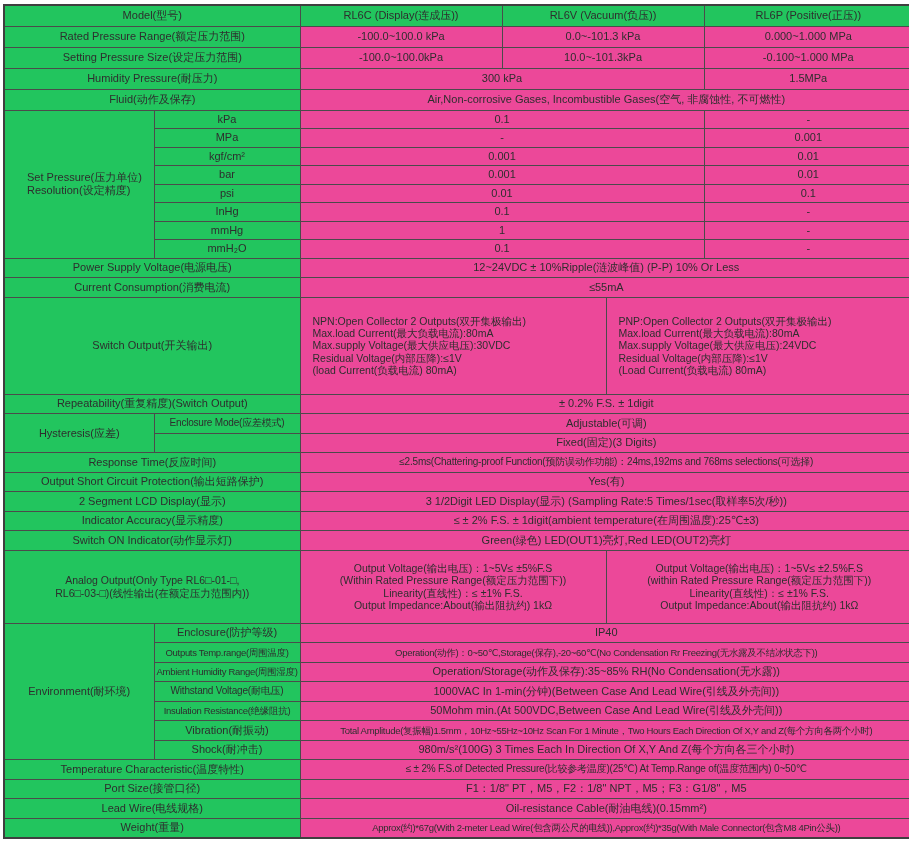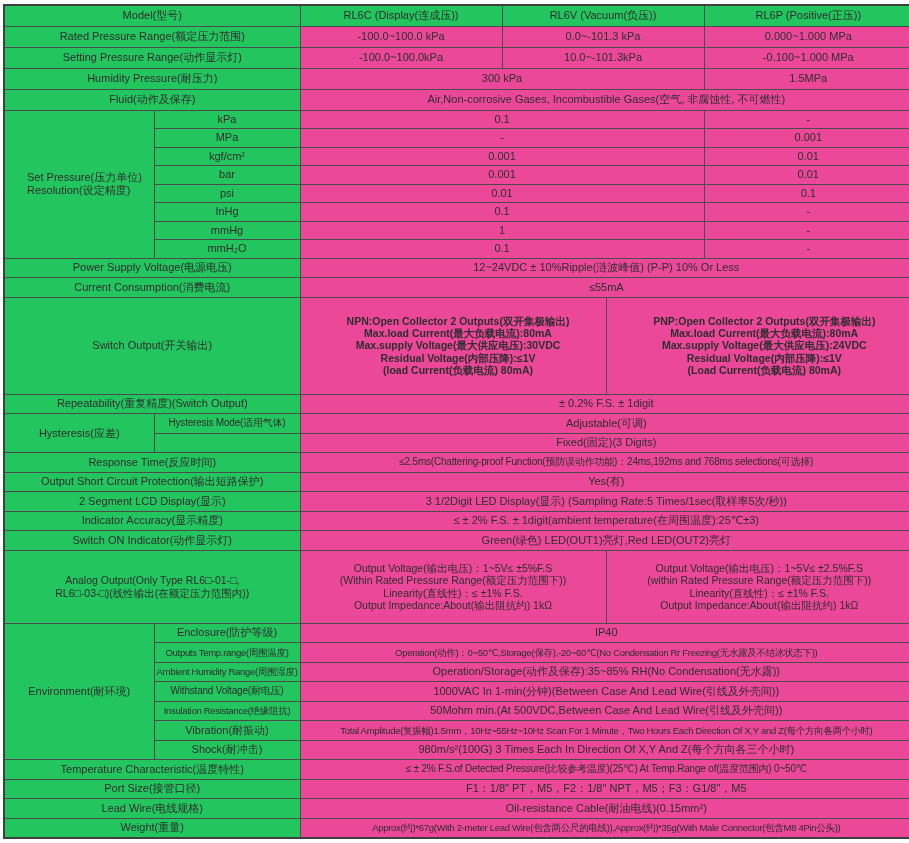--- a/index.html
+++ b/index.html
@@ -7,21 +7,21 @@
          font-family:"Liberation Sans","DejaVu Sans",sans-serif; }
   table.spec { border-collapse:collapse; table-layout:fixed; width:903px;
                margin:4px 3px 0 3px; }
   td { border:1px solid #4b4b4b; font-size:11px; color:#2e2e2e;
        text-align:center; vertical-align:middle; padding:0 2px;
        overflow:hidden; line-height:1.18; height:auto; }
   td.label { background:#22c55e; }
   td.value { background:#ec4899; }
   td.outer { text-align:left; padding-left:22px; white-space:pre-line; }
   td.multiline { white-space:pre-line; }
-  td.left { text-align:center; padding-left:12px;font-weight:bold; }
+  td.left { text-align:left; padding-left:12px; }
   td.sw { font-size:10.5px; }
   td.cond { font-size:9.5px; letter-spacing:-0.3px; }
   td.cond2 { font-size:10px; letter-spacing:-0.2px; }
   table.spec { border:2px solid #3f3f3f; }
 </style>
 </head>
 <body>
 
 <div>
   <table class="spec">
@@ -40,21 +40,21 @@
           <td colspan="2" class="label">RL6V (Vacuum(负压))</td>
           <td class="label">RL6P (Positive(正压))</td>
         </tr>
         <tr style="height: 21px;">
           <td colspan="2" class="label">Rated Pressure Range(额定压力范围)</td>
           <td class="value">-100.0~100.0 kPa</td>
           <td colspan="2" class="value">0.0~-101.3 kPa</td>
           <td class="value">0.000~1.000 MPa</td>
         </tr>
         <tr style="height: 21px;">
-          <td colspan="2" class="label">Setting Pressure Range(动作显示灯)</td>
+          <td colspan="2" class="label">Setting Pressure Size(设定压力范围)</td>
           <td class="value">-100.0~100.0kPa</td>
           <td colspan="2" class="value">10.0~-101.3kPa</td>
           <td class="value">-0.100~1.000 MPa</td>
         </tr>
         <tr style="height: 21px;">
           <td colspan="2" class="label">Humidity Pressure(耐压力)</td>
           <td colspan="3" class="value">300 kPa</td>
           <td class="value">1.5MPa</td>
         </tr>
         <tr style="height: 21px;">
@@ -123,21 +123,21 @@
 Max.supply Voltage(最大供应电压):24VDC
 Residual Voltage(内部压降):≤1V
 (Load Current(负载电流) 80mA)</td>
         </tr>
         <tr style="height: 19.5px;">
           <td colspan="2" class="label">Repeatability(重复精度)(Switch Output)</td>
           <td colspan="4" class="value">± 0.2% F.S. ± 1digit</td>
         </tr>
         <tr style="height: 19.5px;">
           <td rowspan="2" class="label">Hysteresis(应差)</td>
-          <td class="label cond2">Hysteresis Mode(适用气体)</td>
+          <td class="label cond2">Enclosure Mode(应差模式)</td>
           <td colspan="4" class="value">Adjustable(可调)</td>
         </tr>
         <tr style="height: 19.5px;">
           <td class="label"></td>
           <td colspan="4" class="value">Fixed(固定)(3 Digits)</td>
         </tr>
         <tr style="height: 19.5px;">
           <td colspan="2" class="label">Response Time(反应时间)</td>
           <td colspan="4" class="value cond2">≤2.5ms(Chattering-proof Function(预防误动作功能)：24ms,192ms and 768ms selections(可选择)</td>
         </tr>

